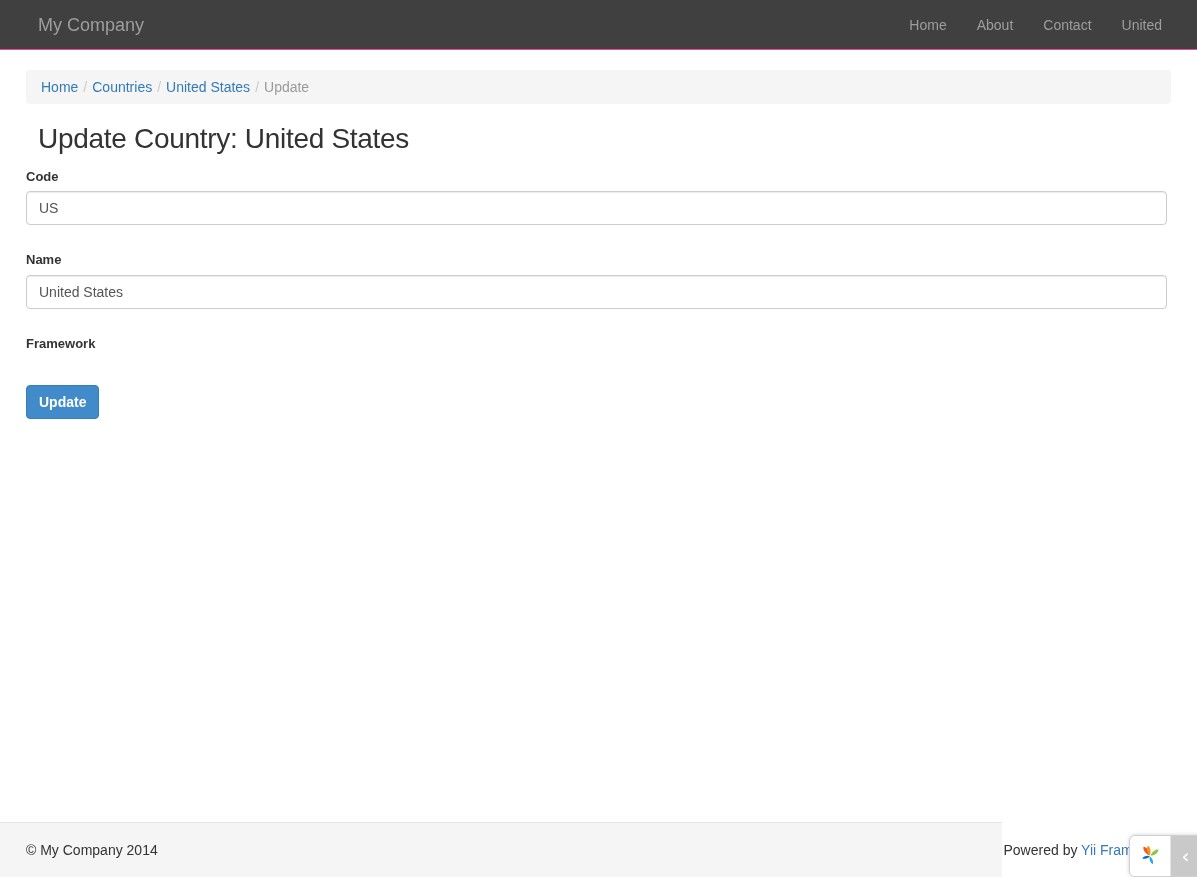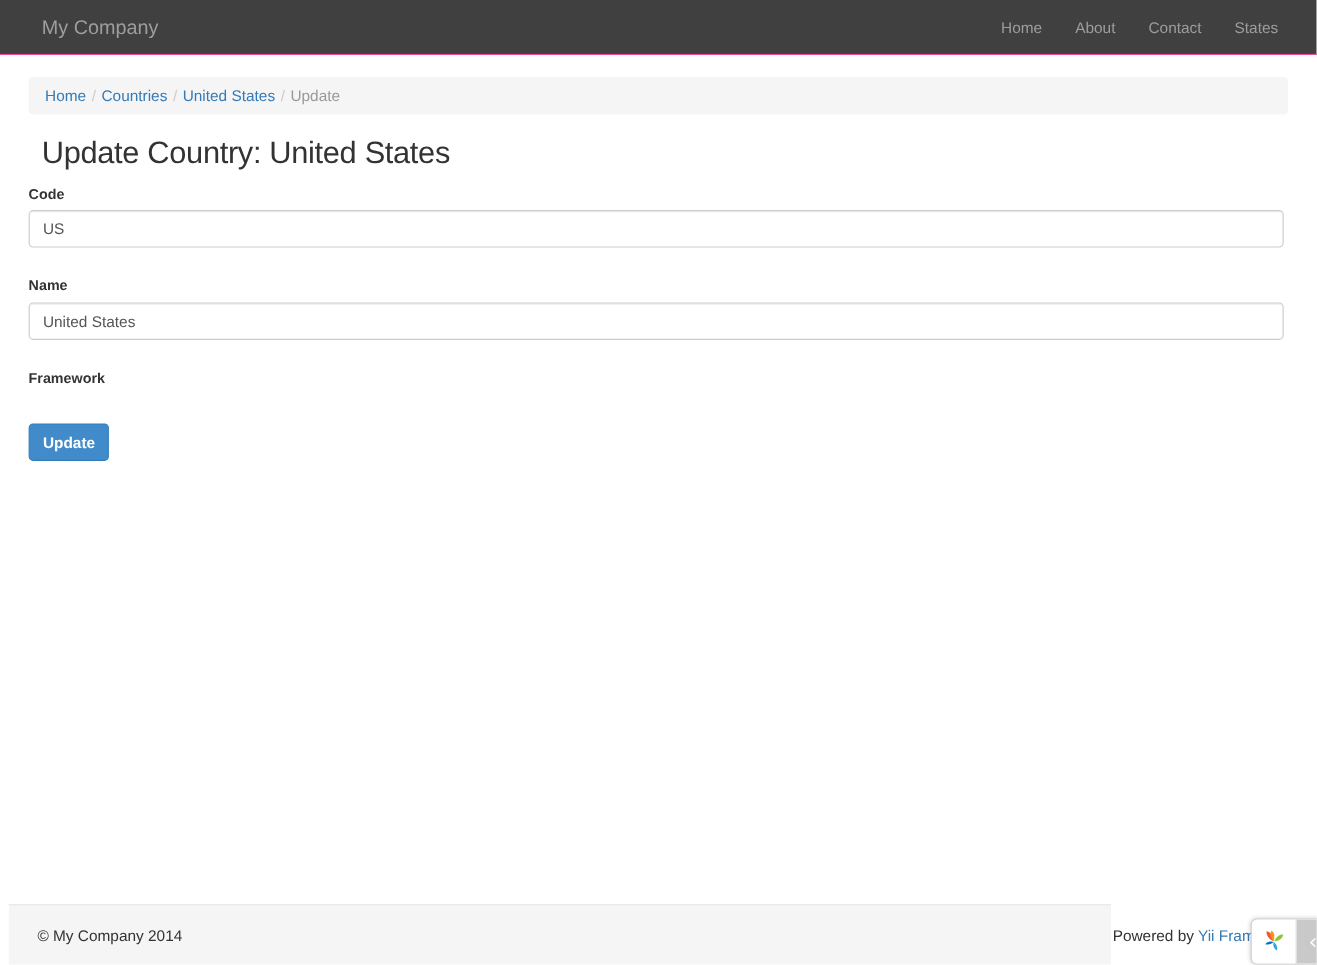--- a/index.html
+++ b/index.html
@@ -142,21 +142,21 @@
     background-color: #428bca;
     border: 1px solid #357ebd;
     border-radius: 4px;
     cursor: pointer;
     font-family: "Liberation Sans", sans-serif;
   }
 
   
   .footer {
     position: absolute;
-    left: 8px;
+    left: 0;
     bottom: 0;
     width: 1002px;
     height: 55px;
     border-top: 1px solid #e7e7e7;
     background: #f5f5f5;
   }
   .footer-inner {
     position: relative;
     width: 1197px;
     height: 54px;
@@ -229,21 +229,21 @@
       <li>
           <a href="#">Home</a>
         </li>
       <li>
           <a href="#">About</a>
         </li>
       <li>
           <a href="#">Contact</a>
         </li>
       <li>
-          <a href="#">States</a>
+          <a href="#">United</a>
         </li>
     </ul>
   </div>
 
   <div class="container">
 
     <ul class="breadcrumb">
       <li><a class="crumb" href="#">Home</a></li>
       <li class="sep">/</li>
       <li><a class="crumb" href="#">Countries</a></li>

